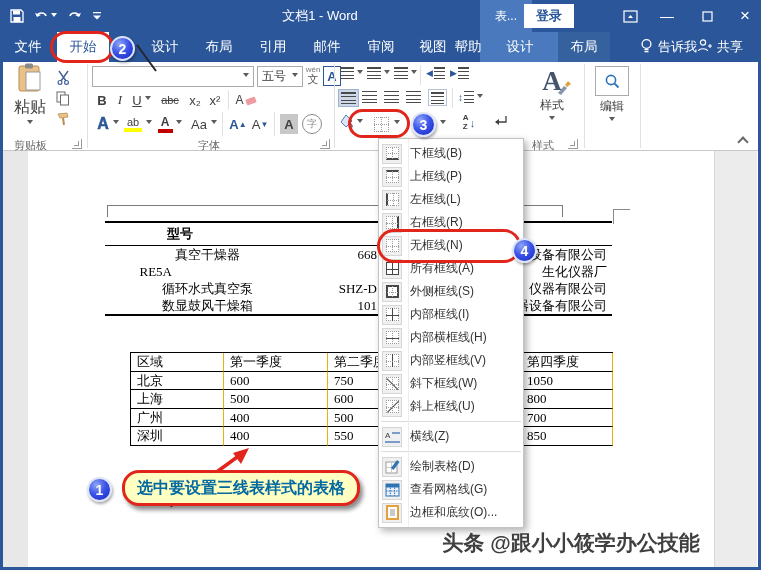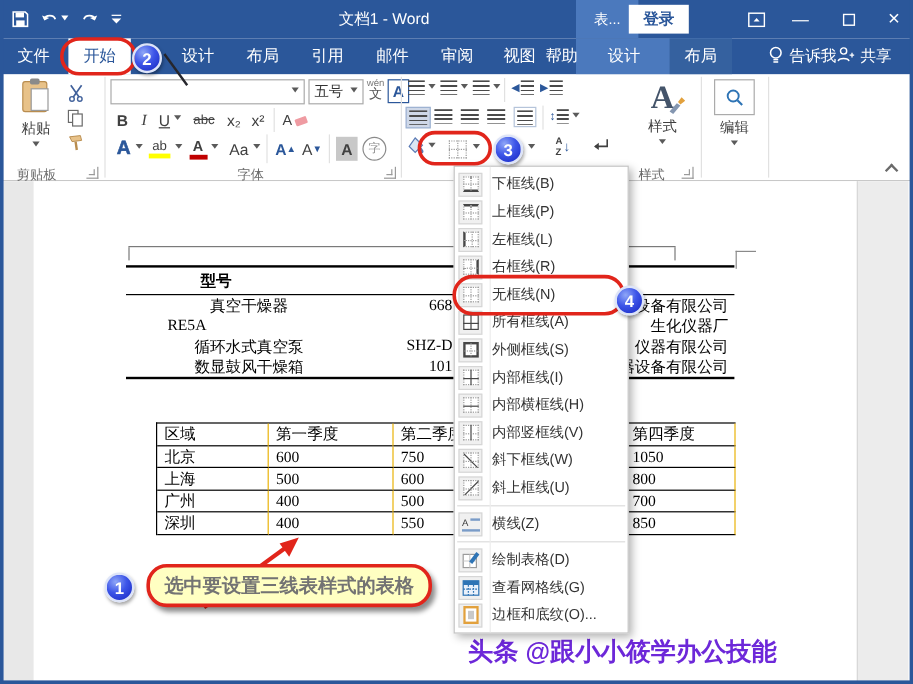--- a/index.html
+++ b/index.html
@@ -61,44 +61,44 @@
   .margin-strip{position:absolute;background:#e8e8e8;}
   .scrollstrip{position:absolute;left:714px;top:0;width:43px;height:419px;background:#ececec;border-left:1px solid #d8d8d8;}
   .serif{font-family:"Liberation Serif",serif;}
   .bline{position:absolute;left:107px;top:54px;width:456px;border-top:1px solid #7a7a7a;}
   .bline::before,.bline::after{content:"";position:absolute;top:0;width:0;height:11px;border-left:1px solid #7a7a7a;}
   .bline::before{left:0;} .bline::after{right:0;}
   .cmark{position:absolute;left:613px;top:58px;width:17px;height:15px;border-left:1px solid #8a8a8a;border-top:1px solid #8a8a8a;}
   
   .t1{position:absolute;left:105px;top:70px;width:507px;border-bottom:2px solid #000;font-size:13px;color:#000;}
   .t1 .hd{display:flex;align-items:center;height:25px;border-top:2px solid #000;border-bottom:1px solid #000;font-weight:bold;}
-  .t1 .dr{display:flex;height:17px;}
+  .t1 .dr{display:flex;align-items:center;height:17px;}
   .t1 .c1{width:205px;text-align:center;}
   .t1 .h2{width:150px;text-align:center;}
   .t1 .h3{flex:1;text-align:center;}
   .t1 .c2{width:67px;text-align:right;}
   .t1 .c3{flex:1;text-align:right;padding-right:5px;}
   
   .t2{position:absolute;left:130px;top:201px;display:grid;grid-template-columns:93px 104px 103px 90px 92px;border-top:1px solid #000;border-left:1px solid #000;font-size:13px;color:#000;}
   .t2 .c{height:18.6px;line-height:18px;padding-left:6px;border-right:1px solid #eab308;border-bottom:1px solid #000;overflow:hidden;}
-  .watermark{position:absolute;left:390px;top:378px;width:362px;text-align:left;font-size:21px;font-weight:bold;color:#6d28d9;
+  .watermark{position:absolute;left:390px;top:378px;width:362px;text-align:center;font-size:21px;font-weight:bold;color:#404040;
     text-shadow:-1px -1px 0 #fff,1px -1px 0 #fff,-1px 1px 0 #fff,1px 1px 0 #fff;}
   
   .menu{position:absolute;left:378px;top:138px;width:146px;background:#fff;border:1px solid #c3c3c3;box-shadow:3px 3px 7px rgba(0,0,0,.3);z-index:30;padding:3px 0;}
   .menu::before{content:"";position:absolute;left:29px;top:0;bottom:0;width:1px;background:#ededed;}
   .mi{height:23px;display:flex;align-items:center;gap:8px;padding:0 4px 0 3px;position:relative;text-align:center;}
   .mi .lbl{font-size:12px;color:#333;white-space:nowrap;}
   .msep{height:1px;background:#dcdcdc;margin:3px 2px 3px 2px;}
   
   .step{position:absolute;width:25px;height:25px;border-radius:50%;z-index:45;color:#fff;font-weight:bold;font-size:14px;
     display:flex;align-items:center;justify-content:center;border:2px solid #dde4f8;
     background:radial-gradient(circle at 35% 28%,#8fa7f7 0%,#3d55e8 45%,#1423bf 100%);box-shadow:1px 2px 3px rgba(0,0,0,.35);}
   .redoval{position:absolute;border:3px solid #e1251b;border-radius:17px;z-index:40;pointer-events:none;}
   .callout{position:absolute;left:122px;top:470px;width:238px;height:36px;background:#ffffc2;border:3px solid #e1251b;border-radius:17px;
-    z-index:45;display:flex;align-items:center;justify-content:center;font-size:16px;font-weight:bold;color:#737373;box-shadow:3px 4px 4px rgba(0,0,0,.45);}
+    z-index:45;display:flex;align-items:center;justify-content:center;font-size:16px;font-weight:bold;color:#0369a1;box-shadow:3px 4px 4px rgba(0,0,0,.45);}
   .overlay-svg{position:absolute;left:0;top:0;width:761px;height:570px;z-index:44;pointer-events:none;}
   .chev{display:inline-block;width:8px;height:8px;border-left:2px solid #6a6a6a;border-top:2px solid #6a6a6a;transform:rotate(45deg);}
 </style>
 </head>
 <body>
 
 <div class="window">
 
   <div class="titlebar">
     <div class="qat">
@@ -186,21 +186,21 @@
   <div class="ribbon">
 
     <div class="ric" style="left:8px;top:4px;width:44px;height:58px;flex-direction:column;">
       <span>
         <svg width="26" height="30" viewBox="0 0 26 30">
             <rect x="2" y="3" width="20" height="25" rx="2" fill="#e8c289" stroke="#b98d4f"></rect>
             <rect x="8" y="0.5" width="8" height="5" rx="1.5" fill="#8a8a8a"></rect>
             <rect x="9" y="9" width="14" height="18" fill="#fff" stroke="#9a9a9a"></rect>
           </svg>
       </span>
-      <span style="font-size:12px;color:#404040;margin-top:1px;">粘贴</span>
+      <span style="font-size:16px;color:#404040;margin-top:1px;">粘贴</span>
       <span class="car" style="margin-top:2px;"></span>
     </div>
     <div class="ric" style="left:52px;top:6px;width:22px;height:18px;">
       <svg width="15" height="15" viewBox="0 0 15 15">
           <path d="M3 1l7 10M12 1L5 11" stroke="#41619b" stroke-width="1.4" fill="none"></path>
           <circle cx="4" cy="12.4" r="1.9" fill="none" stroke="#41619b" stroke-width="1.2"></circle>
           <circle cx="10.5" cy="12.4" r="1.9" fill="none" stroke="#41619b" stroke-width="1.2"></circle>
         </svg>
     </div>
     <div class="ric" style="left:52px;top:27px;width:22px;height:18px;">

